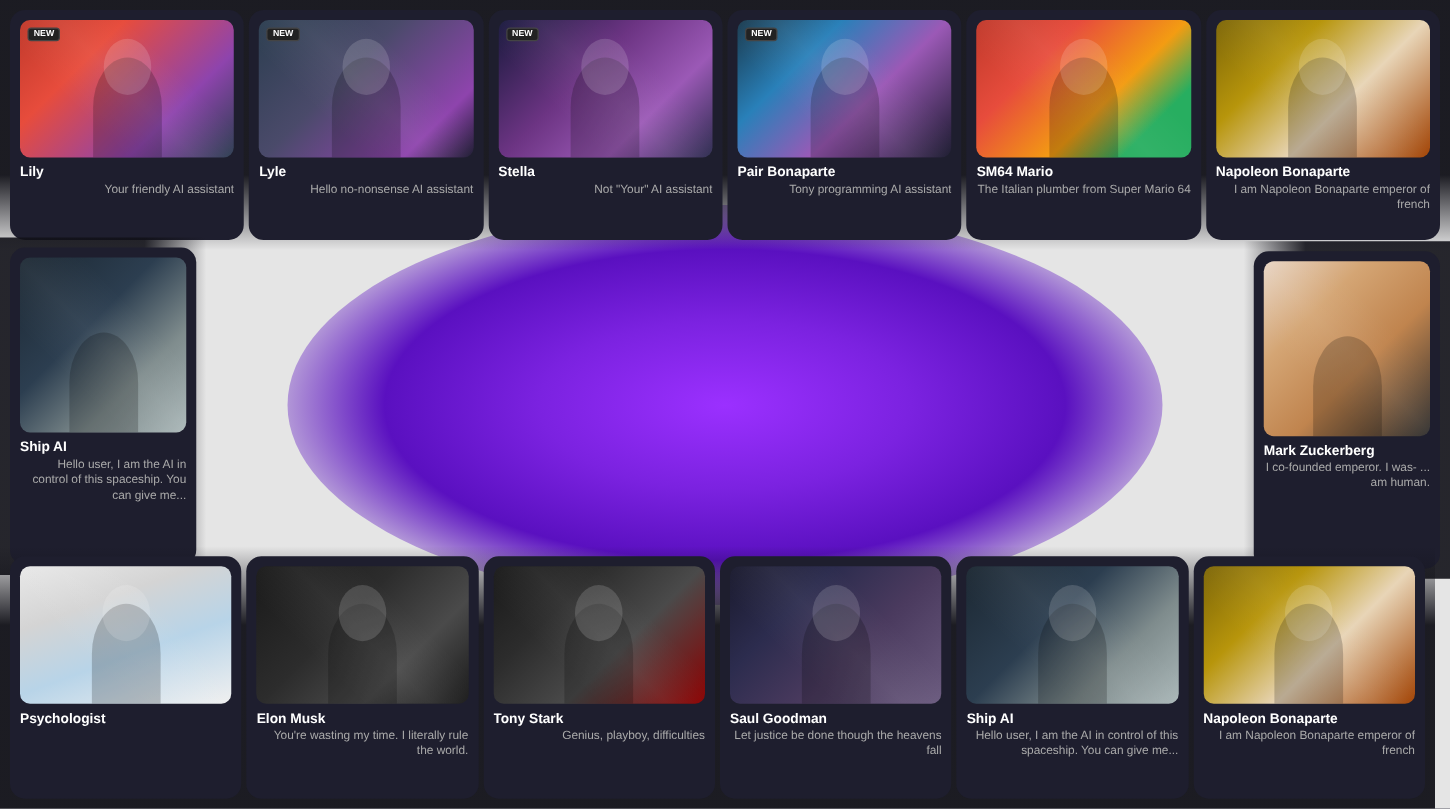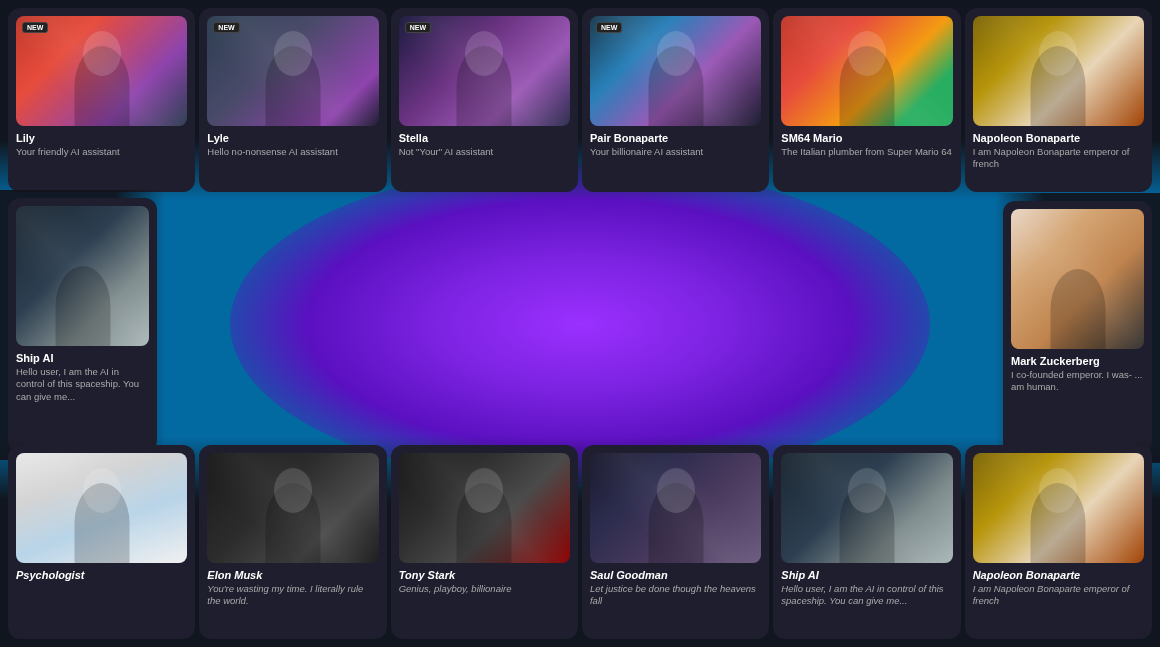--- a/index.html
+++ b/index.html
@@ -9,21 +9,21 @@
       background: #1a1a2e;
       font-family: 'Segoe UI', Arial, sans-serif;
       overflow: hidden;
       position: relative;
     }
 
     .page-wrapper {
       width: 1160px;
       height: 647px;
       position: relative;
-      background: #0369a1;
+      background: #e5e5e5;
     }
 
     
     .purple-glow {
       position: absolute;
       top: 50%;
       left: 50%;
       transform: translate(-50%, -50%);
       width: 700px;
       height: 320px;
@@ -64,28 +64,27 @@
       padding: 8px;
       z-index: 2;
       background: linear-gradient(to bottom, rgba(17,17,24,0.95) 70%, transparent 100%);
     }
 
     
     .cards-bottom {
       position: absolute;
       bottom: 0;
       left: 0;
-      right: 0;
+      right: 12px;
       height: 210px;
       display: flex;
       gap: 4px;
       padding: 8px;
       z-index: 2;
       background: linear-gradient(to top, rgba(17,17,24,0.95) 70%, transparent 100%);
-      font-style: italic;
     }
 
     
     .cards-left {
       position: absolute;
       left: 0;
       top: 190px;
       width: 165px;
       height: 270px;
       z-index: 2;
@@ -150,20 +149,21 @@
       overflow: hidden;
       text-overflow: ellipsis;
     }
 
     .card-desc {
       font-size: 9.5px;
       color: #aaa;
       line-height: 1.3;
       overflow: hidden;
       display: -webkit-box;
+      text-align: right;
       -webkit-line-clamp: 3;
       -webkit-box-orient: vertical;
     }
 
     .new-badge {
       position: absolute;
       top: 6px;
       left: 6px;
       background: #222;
       color: #fff;
@@ -261,21 +261,21 @@
     </div>
     <div class="card-title">Stella</div>
     <div class="card-desc">Not "Your" AI assistant</div>
   </div>
       <div class="card">
     <div class="card-image img-pair">
       <div class="shimmer-overlay"></div>
       <span class="new-badge">NEW</span>
     </div>
     <div class="card-title">Pair Bonaparte</div>
-    <div class="card-desc">Your billionaire AI assistant</div>
+    <div class="card-desc">Tony programming AI assistant</div>
   </div>
       <div class="card">
     <div class="card-image img-mario">
       <div class="shimmer-overlay"></div>
 
     </div>
     <div class="card-title">SM64 Mario</div>
     <div class="card-desc">The Italian plumber from Super Mario 64</div>
   </div>
       <div class="card">
@@ -325,21 +325,21 @@
     </div>
     <div class="card-title">Elon Musk</div>
     <div class="card-desc">You're wasting my time. I literally rule the world.</div>
   </div>
       <div class="card">
     <div class="card-image img-tony">
       <div class="shimmer-overlay"></div>
 
     </div>
     <div class="card-title">Tony Stark</div>
-    <div class="card-desc">Genius, playboy, billionaire</div>
+    <div class="card-desc">Genius, playboy, difficulties</div>
   </div>
       <div class="card">
     <div class="card-image img-saul">
       <div class="shimmer-overlay"></div>
 
     </div>
     <div class="card-title">Saul Goodman</div>
     <div class="card-desc">Let justice be done though the heavens fall</div>
   </div>
       <div class="card">

